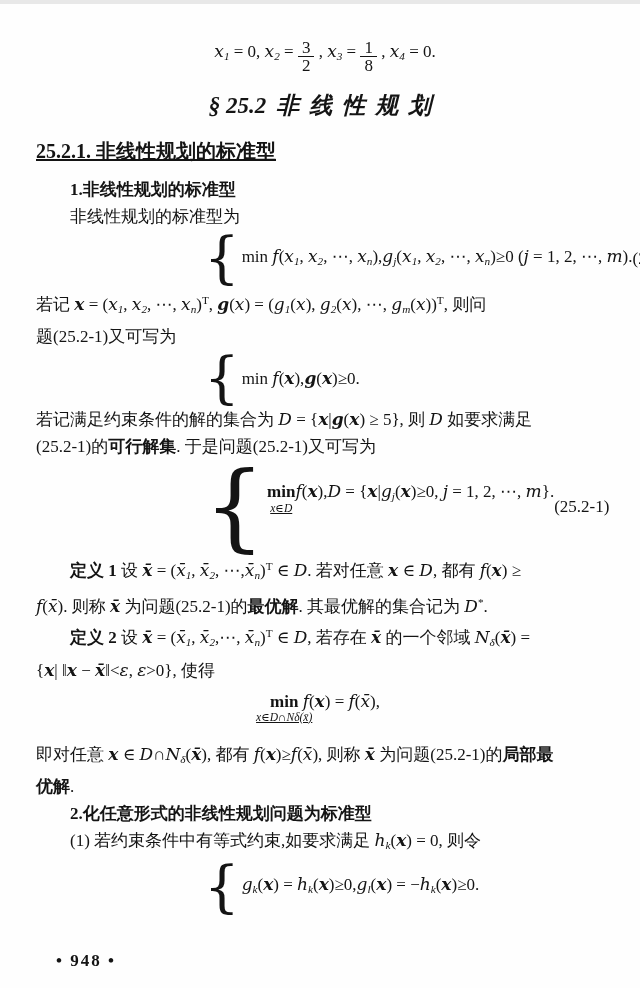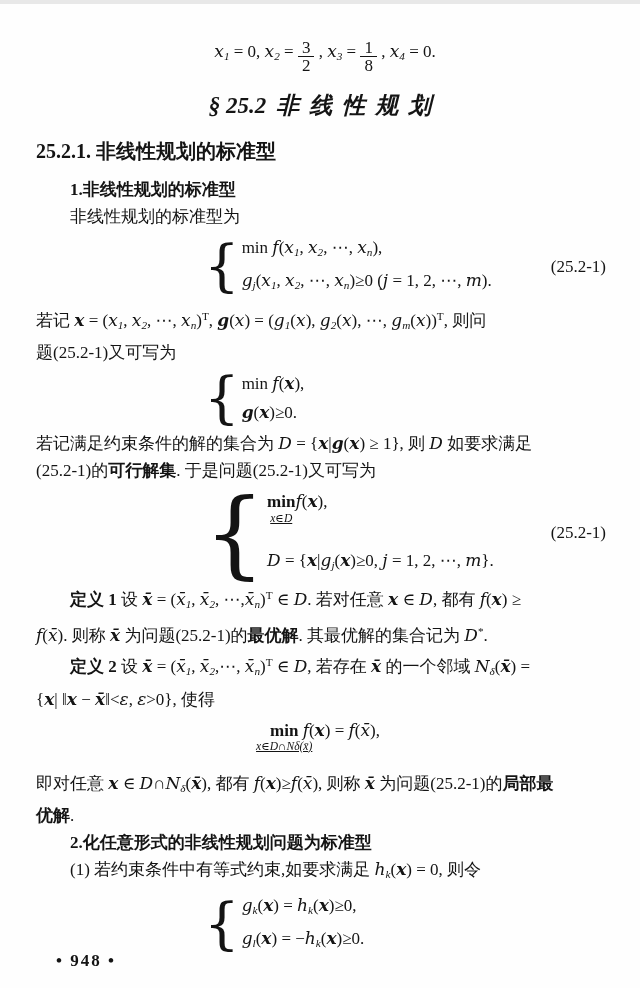--- a/index.html
+++ b/index.html
@@ -31,33 +31,33 @@
     position:absolute;top:calc(100% - 3px);left:50%;transform:translateX(-50%);
     font-size:0.68em;line-height:1;white-space:nowrap;font-weight:normal;font-style:italic;text-decoration:underline;
   }
   .ceq{text-align:center;white-space:nowrap;margin:4px 0 10px 0;}
   .ceq.tall-bottom{margin-bottom:26px;}
   .title{
     text-align:center;font-weight:bold;font-size:23px;line-height:30px;
     margin:16px 0 0 0;white-space:nowrap;font-style:italic;
   }
   .title .bsp{letter-spacing:10px;margin-left:10px;}
-  .subtitle{font-weight:bold;font-size:20px;line-height:26px;margin:17px 0 12px 0;white-space:nowrap;}
+  .subtitle{font-weight:bold;font-size:20px;line-height:26px;margin:17px 0 12px 0;white-space:nowrap;text-decoration:underline;}
   .disp{
     display:flex;align-items:center;white-space:nowrap;
     padding-left:168px;margin:3px 0;position:relative;
   }
   .disp .braceWrap{display:flex;align-items:center;}
   .brace{
     font-family:"DejaVu Serif","Liberation Serif",serif;
     font-weight:normal;line-height:0.9;display:inline-block;
     font-size:56px;margin-right:2px;
   }
   .disp.tall .brace{font-size:96px;}
-  .rows{display:flex;flex-direction:column;justify-content:space-between;}
+  .rows{display:flex;flex-direction:row;justify-content:space-between;}
   .row{line-height:28px;}
   .disp.tall .row:first-child{margin-bottom:30px;}
   .dlabel{margin-left:auto;padding-right:8px;}
   .pageno{position:absolute;left:56px;bottom:18px;font-weight:bold;letter-spacing:2px;}
 </style>
 </head>
 <body>
 
 <div class="page">
   <div id="doc">
@@ -80,21 +80,21 @@
       <div class="para"><span>题(25.2-1)又可写为</span></div>
       <div class="disp">
         <span class="braceWrap">
           <span class="brace">{</span>
           <span class="rows">
             <span class="row"><span>min </span><span class="m">f</span><span>(</span><span class="bm">x</span><span>),</span></span>
             <span class="row"><span class="bm">g</span><span>(</span><span class="bm">x</span><span>)≥0.</span></span>
           </span>
         </span>
       </div>
-      <div class="para"><span>若记满足约束条件的解的集合为 </span><span class="m">D</span><span> = {</span><span class="bm">x</span><span>|</span><span class="bm">g</span><span>(</span><span class="bm">x</span><span>) ≥ 1}, 则 </span><span class="m">D</span><span> 如要求满足</span></div>
+      <div class="para"><span>若记满足约束条件的解的集合为 </span><span class="m">D</span><span> = {</span><span class="bm">x</span><span>|</span><span class="bm">g</span><span>(</span><span class="bm">x</span><span>) ≥ 5}, 则 </span><span class="m">D</span><span> 如要求满足</span></div>
       <div class="para"><span>(25.2-1)的</span><span class="bold">可行解集</span><span>. 于是问题(25.2-1)又可写为</span></div>
       <div class="disp tall">
         <span class="braceWrap">
           <span class="brace">{</span>
           <span class="rows">
             <span class="row"><span class="und">min<span class="uu">x∈D</span></span><span class="m">f</span><span>(</span><span class="bm">x</span><span>),</span></span>
             <span class="row"><span class="m">D</span><span> = {</span><span class="bm">x</span><span>|</span><span class="m">g</span><span class="sub">j</span><span>(</span><span class="bm">x</span><span>)≥0, </span><span class="m">j</span><span> = 1, 2, ⋯, </span><span class="m">m</span><span>}.</span></span>
           </span>
         </span>
         <span class="dlabel">(25.2-1)</span>

